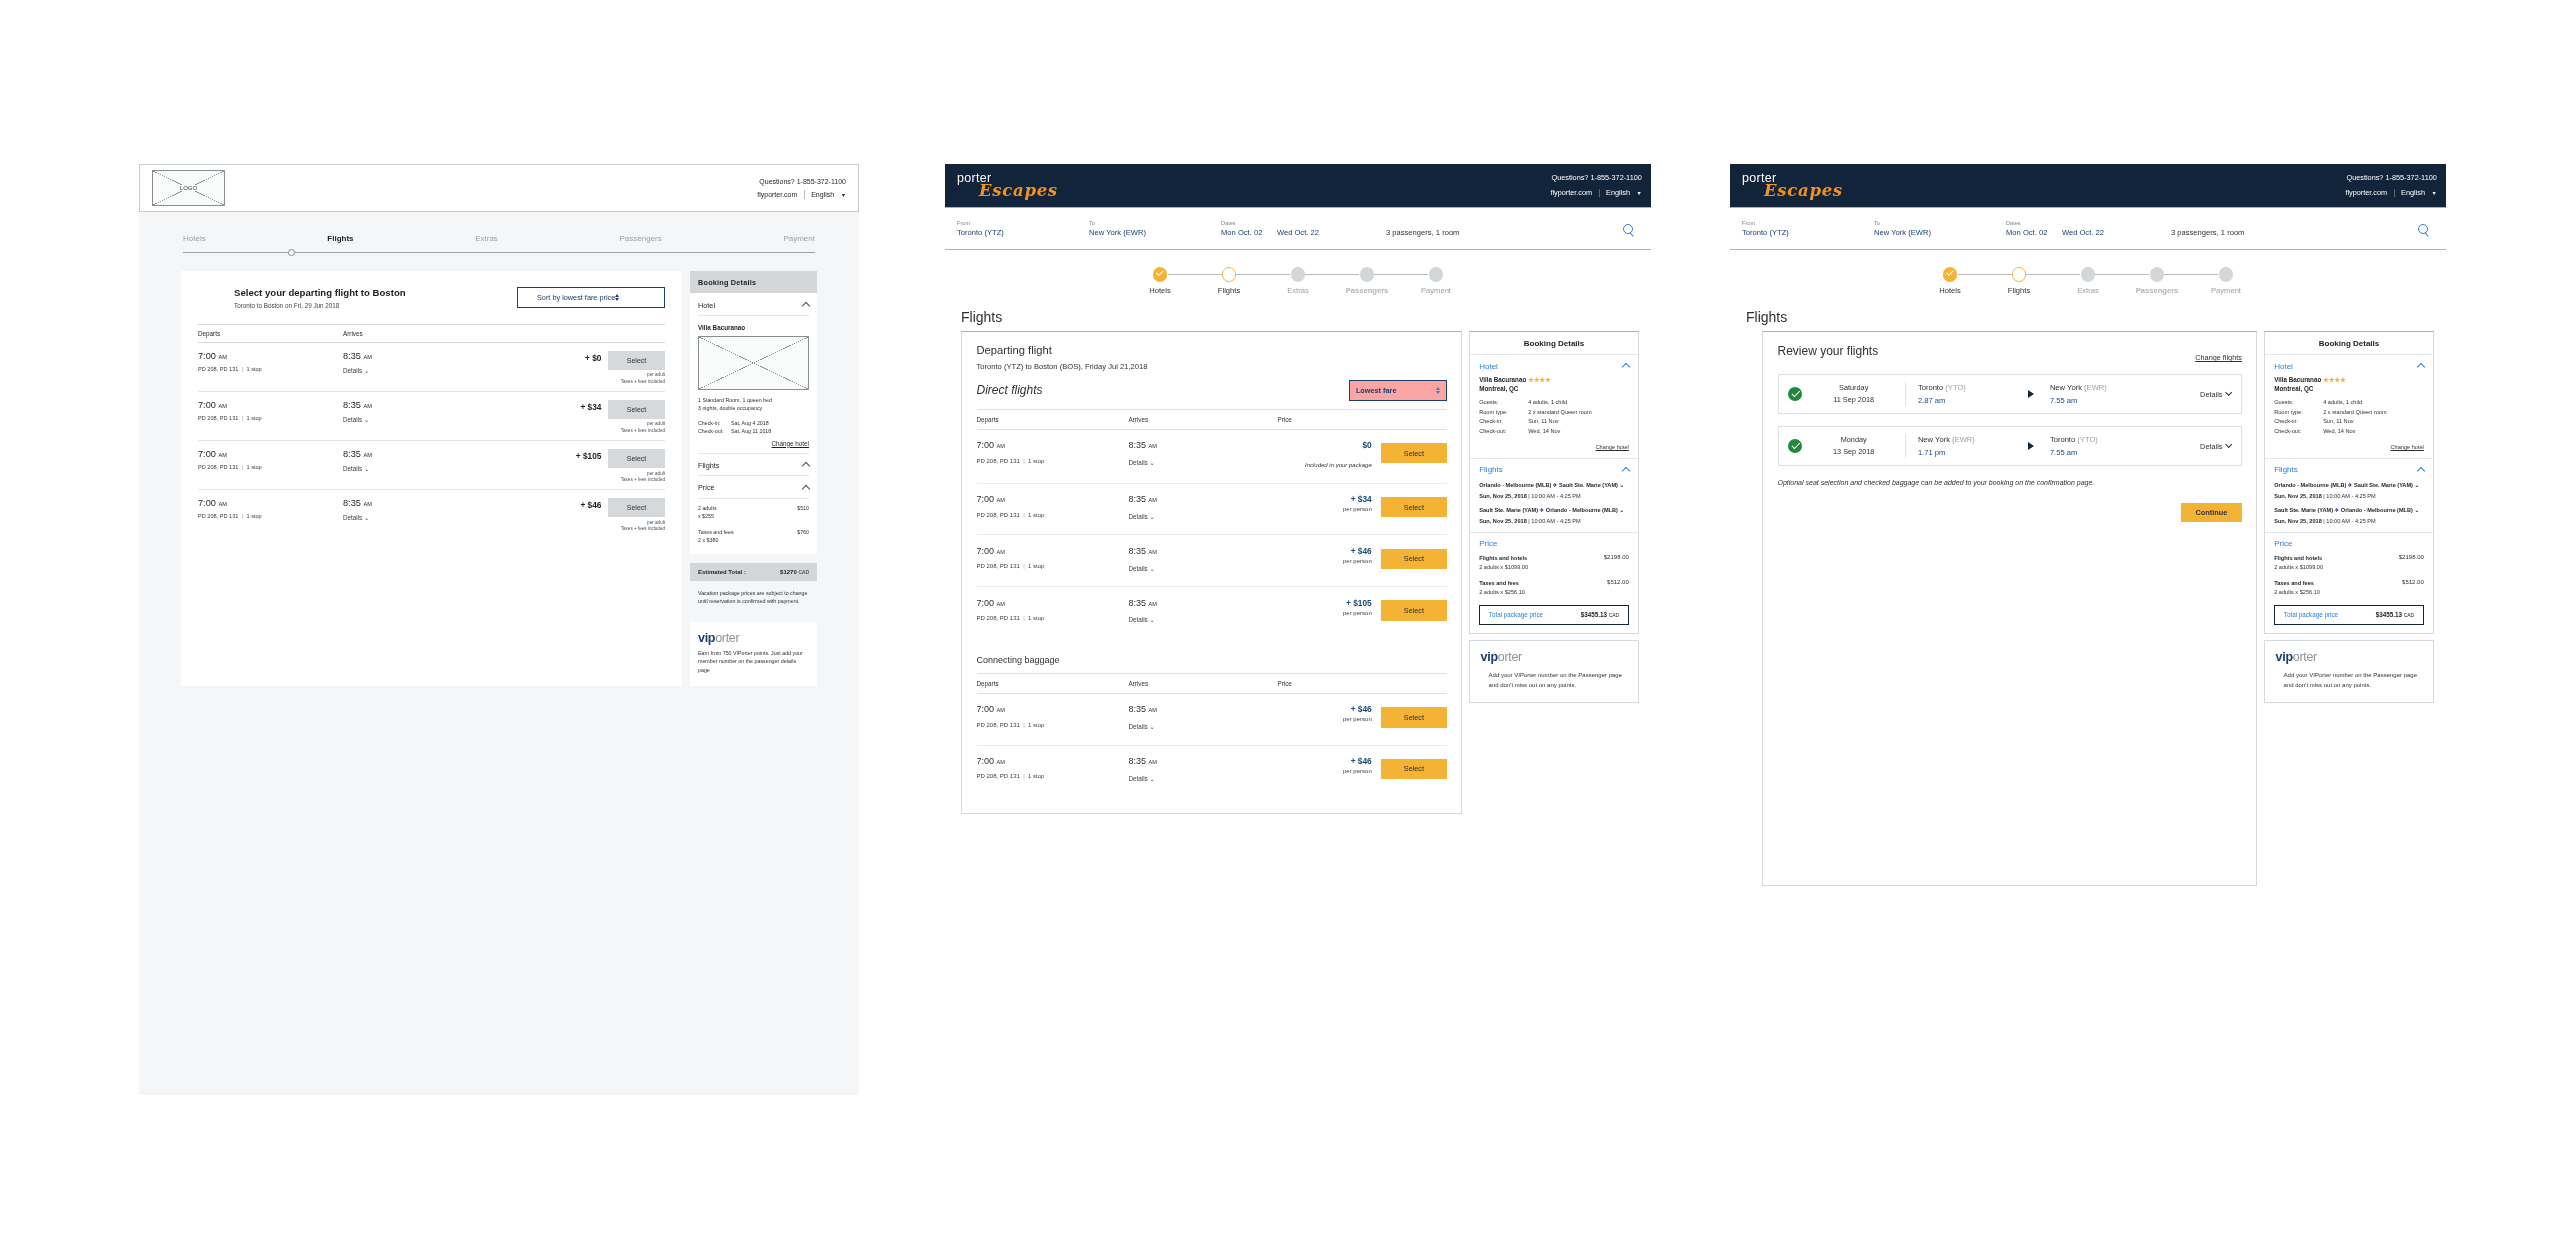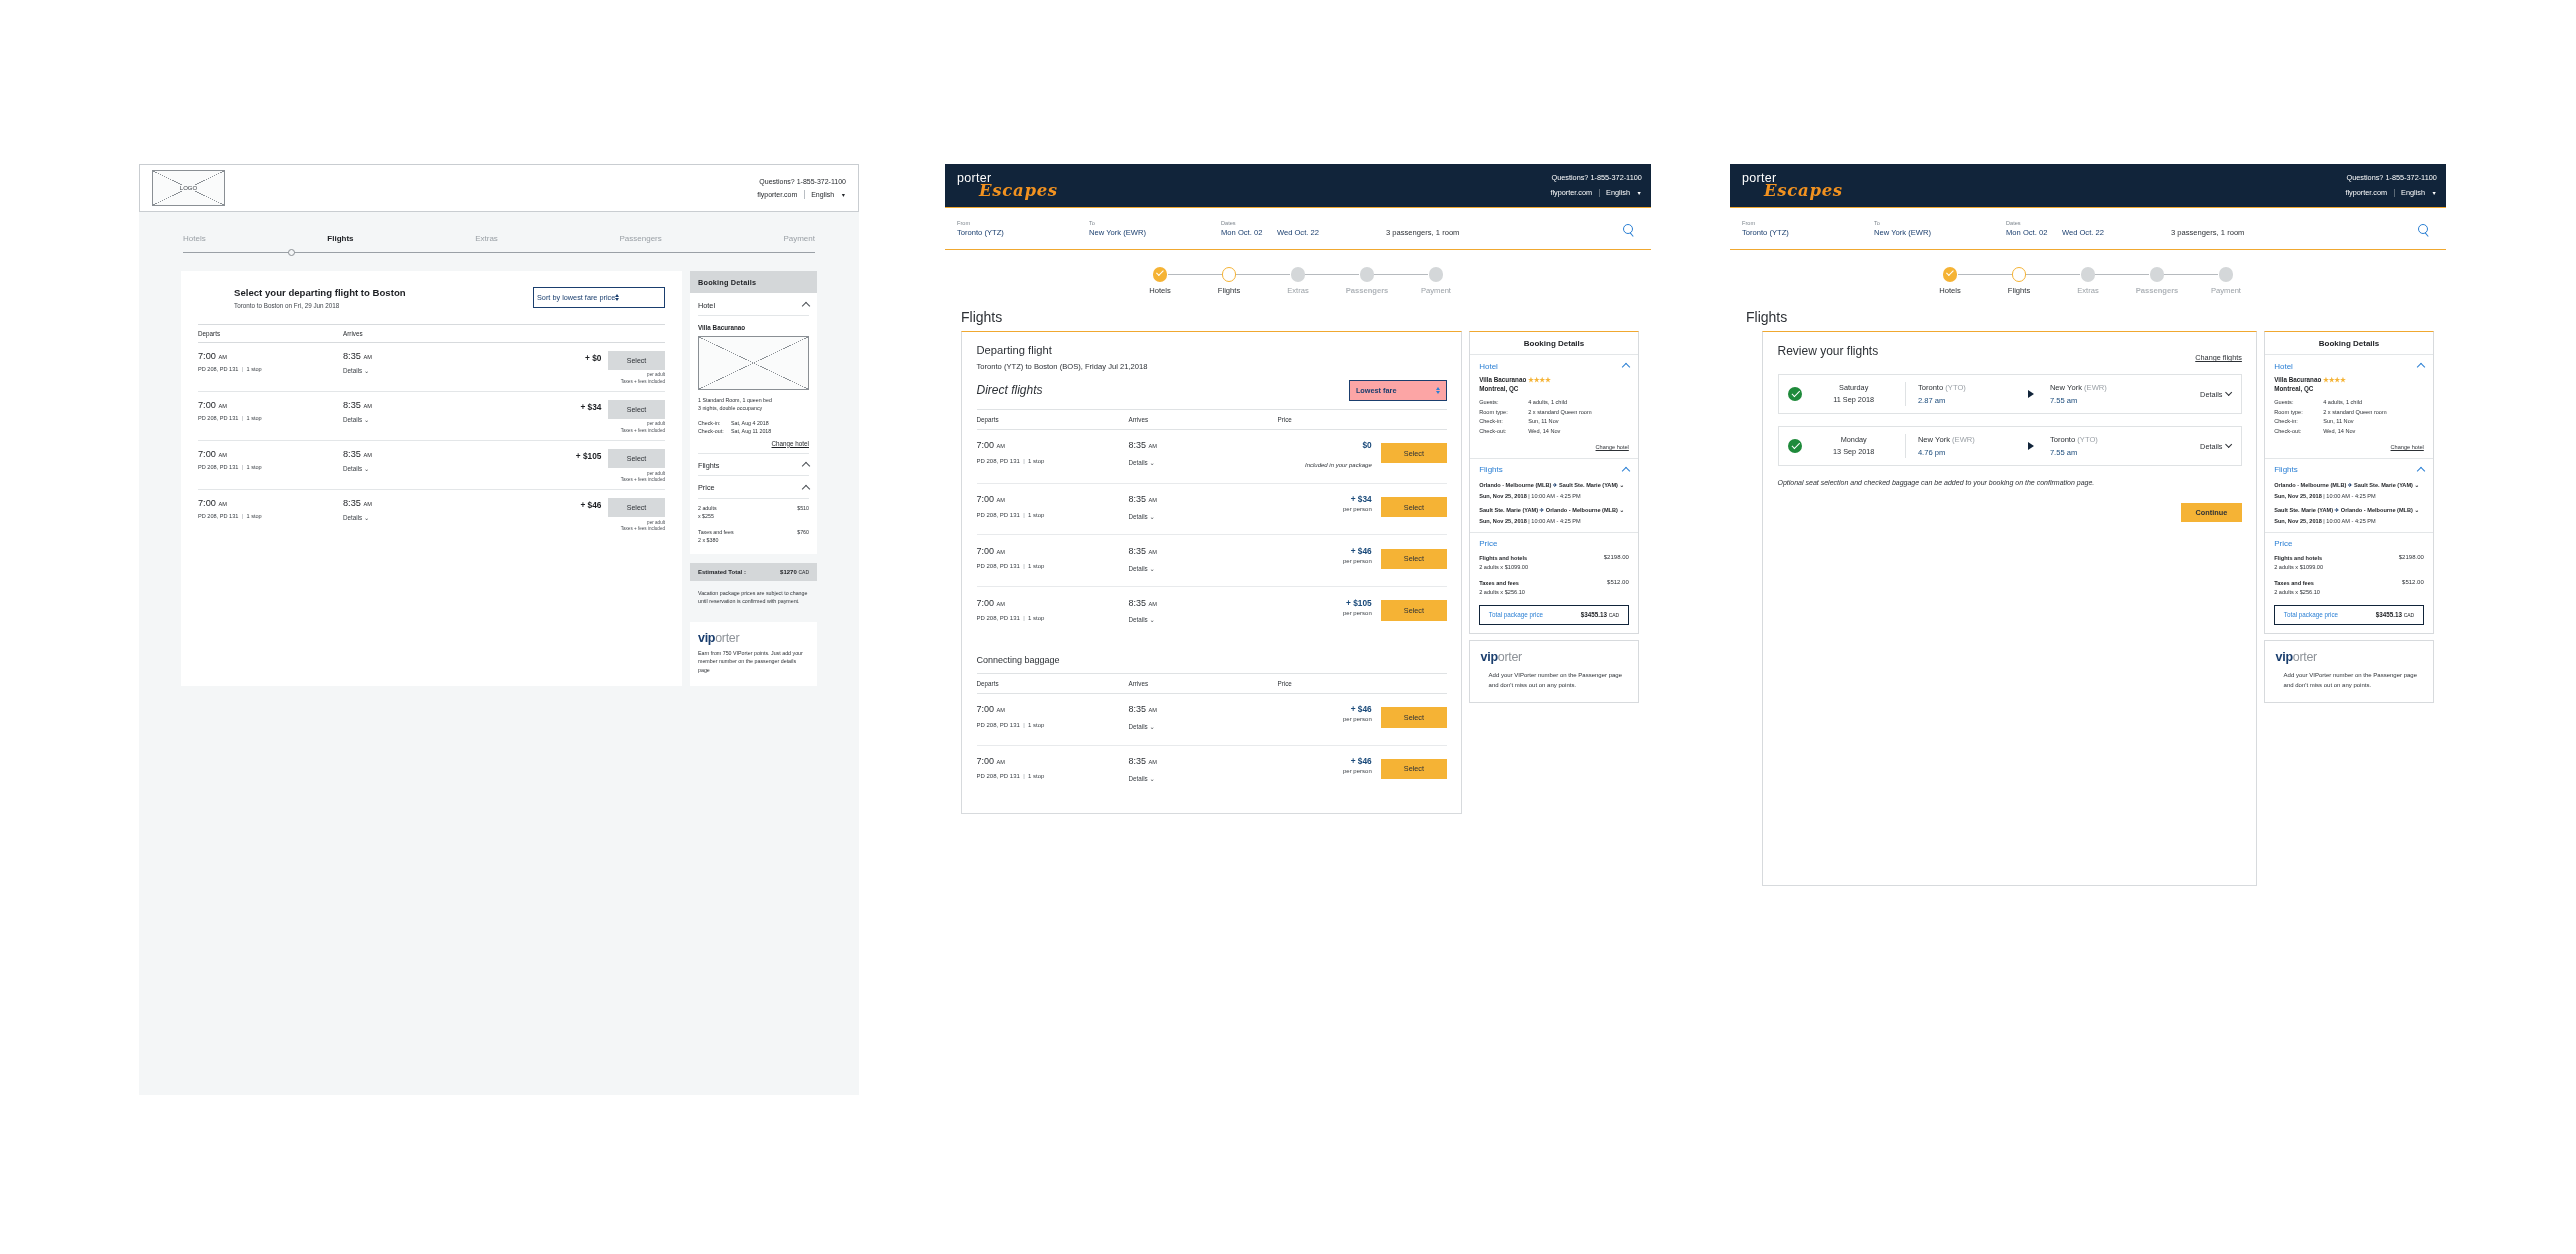--- a/index.html
+++ b/index.html
@@ -53,23 +53,23 @@
     position: absolute; top: 0px; left: 105px; width: 7.3px; height: 7.3px;
     border-radius: 50%; border: 0.7px solid #8a8f94; background: #f4f6f7;
   }
 
   .p1-body { display: flex; gap: 8px; margin-top: 14.5px; padding: 0 42px 0 42px; }
   .p1-main { flex: 1; background: #fff; padding: 16px 17px 20px 17px; }
   .p1-title { font-size: 9.6px; font-weight: bold; color: #1d1f23; }
   .p1-sub { font-size: 6.3px; color: #40454b; margin-top: 4px; }
   .p1-title-row { display:flex; justify-content: space-between; align-items: flex-start; margin-left: 36px; }
   .p1-sort {
-    width: 132px; height: 21px; border: 0.7px solid #1a3e6e; background: #fff;
+    width: 148px; height: 21px; border: 0.7px solid #1a3e6e; background: #fff;
     display: flex; align-items: center; 
-    padding: 0 3px; font-size: 7.3px; color: #1a3e6e;
+    padding: 0 19px; font-size: 7.3px; color: #1a3e6e;
   }
   .stepper { display:flex; flex-direction: column; gap:1.3px; }
   .stepper i { display:block; width:0;height:0;border-left:2.6px solid transparent;border-right:2.6px solid transparent;}
   .stepper .up { border-bottom: 3.3px solid #1a3e6e; }
   .stepper .dn { border-top: 3.3px solid #1a3e6e; }
 
   .p1-table { margin-top: 14.5px; }
   .p1-colhead {
     display:flex; font-size: 6.3px; color:#25282c; padding: 5.3px 0;
     border-top: 0.7px solid #d7dadd; border-bottom: 0.7px solid #d7dadd;
@@ -854,21 +854,21 @@
                   <div class="tm">7.55 am</div>
                 </div>
                 <div class="rv-details">Details<span class="chev-dn"></span></div>
               </div>
               <div class="rv-leg">
                 <div class="rv-check"></div>
                 <div class="rv-date">Monday<br>13 Sep 2018</div>
                 <div class="rv-vline"></div>
                 <div class="rv-city">
                   <div class="nm">New York <span>(EWR)</span></div>
-                  <div class="tm">4.76 pm</div>
+                  <div class="tm">1.71 pm</div>
                 </div>
                 <div class="rv-arrow"></div>
                 <div class="rv-city">
                   <div class="nm">Toronto <span>(YTO)</span></div>
                   <div class="tm">7.55 am</div>
                 </div>
                 <div class="rv-details">Details<span class="chev-dn"></span></div>
               </div>
             </div>
           <div class="rv-note">Optional seat selection and checked baggage can be added to your booking on the confirmation page.</div>

